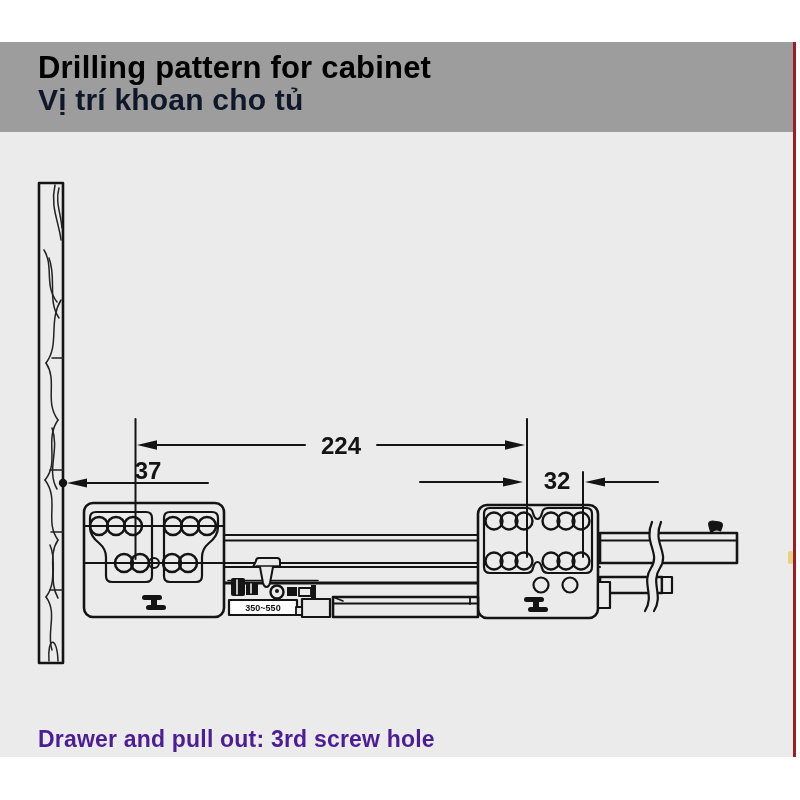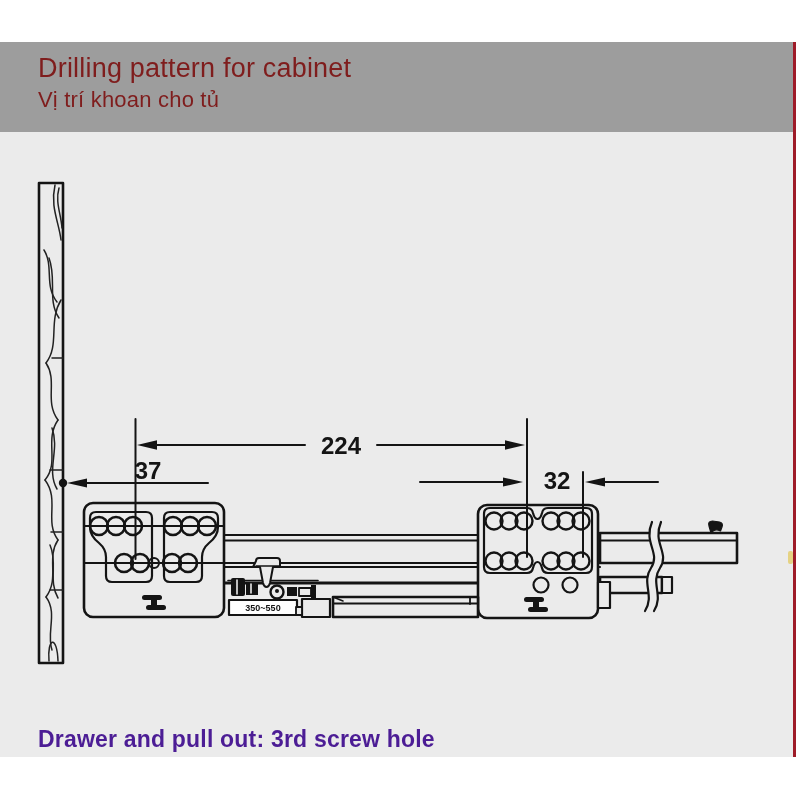--- a/index.html
+++ b/index.html
@@ -5,24 +5,24 @@
   html,body{margin:0;padding:0;}
   body{
     width:800px;height:800px;position:relative;background:#ffffff;
     font-family:"Liberation Sans","DejaVu Sans",sans-serif;overflow:hidden;
   }
   .header-bar{
     position:absolute;left:0;top:42px;width:794px;height:90px;
     background:#9d9d9d;box-sizing:border-box;padding:10px 0 0 38px;
   }
   .header-title{
-    color:#7f1d1d;font-size:27px;font-weight:normal;line-height:32px;letter-spacing:.2px;
+    color:#000000;font-size:31px;font-weight:bold;line-height:32px;letter-spacing:.2px;
   }
   .header-subtitle{
-    color:#7f1d1d;font-size:22px;font-weight:normal;line-height:31px;letter-spacing:.2px;
+    color:#0f172a;font-size:30px;font-weight:bold;line-height:31px;letter-spacing:.2px;
   }
   .content-area{
     position:absolute;left:0;top:132px;width:794px;height:625px;background:#ebebeb;
   }
   .accent-line{
     position:absolute;left:793px;top:42px;width:3px;height:715px;background:#9e1b28;
   }
   .yellow-speck{
     position:absolute;left:788px;top:551px;width:5px;height:13px;background:#e5d283;border-radius:2px;
   }

